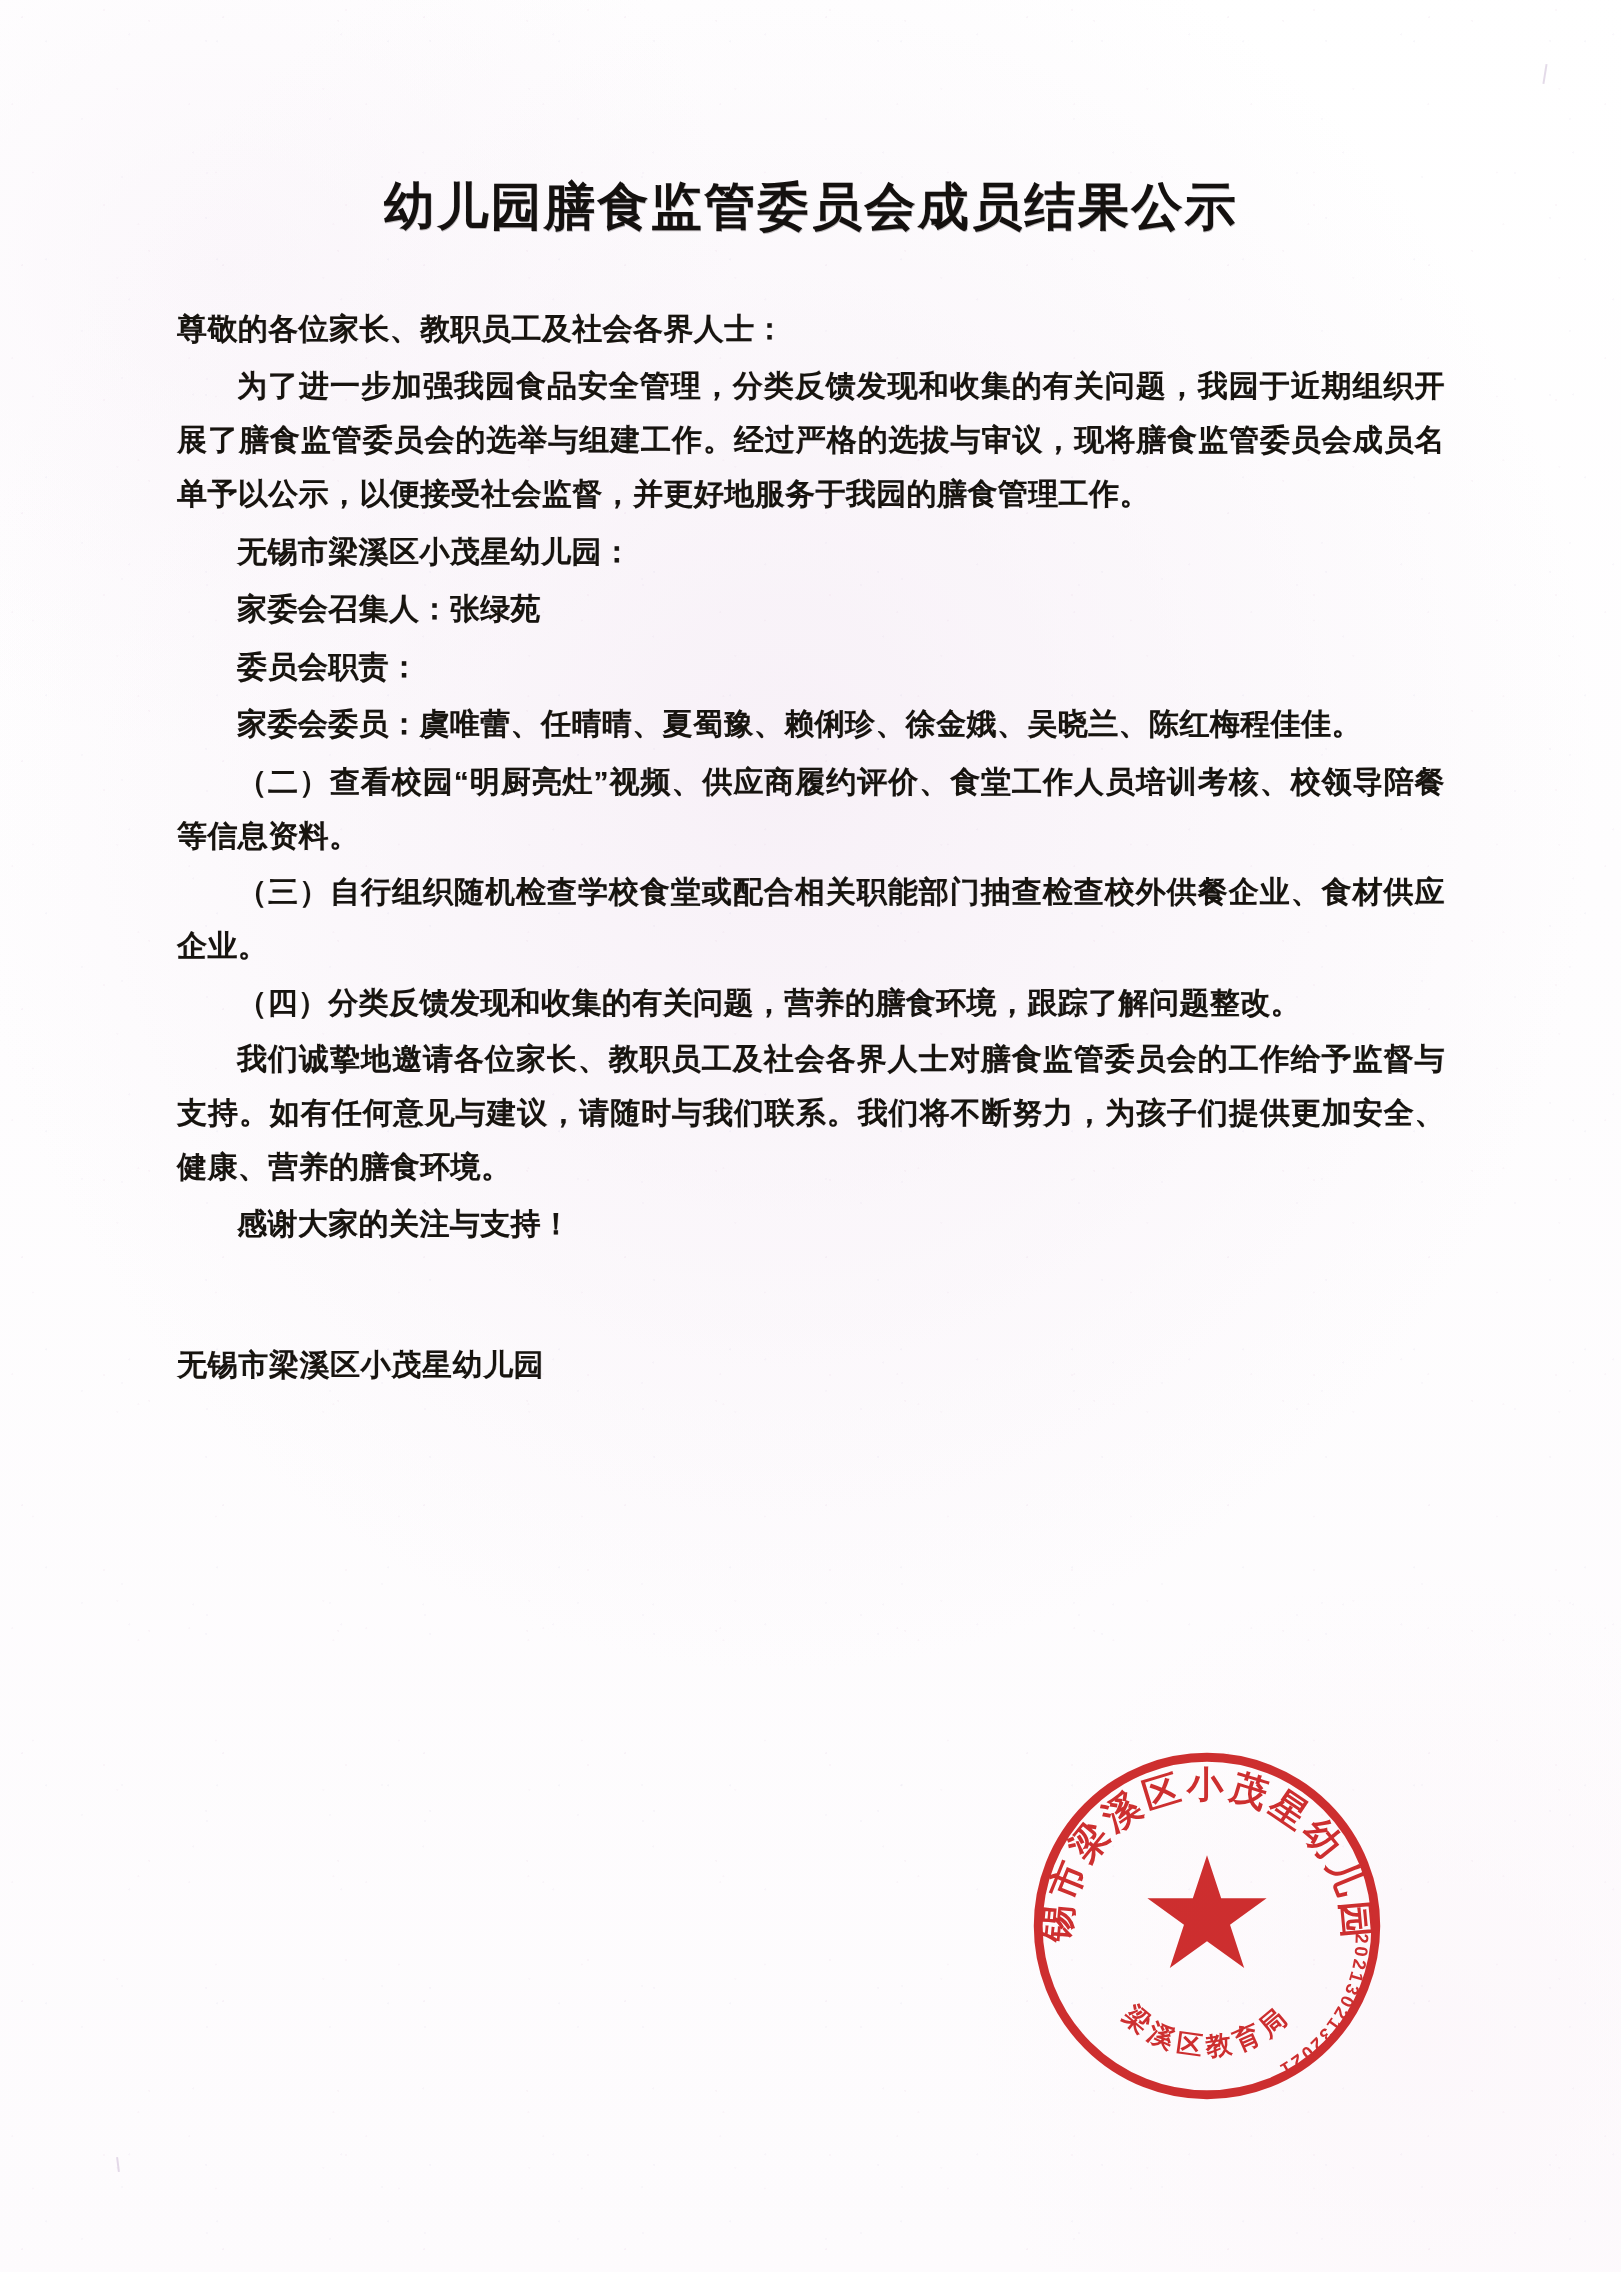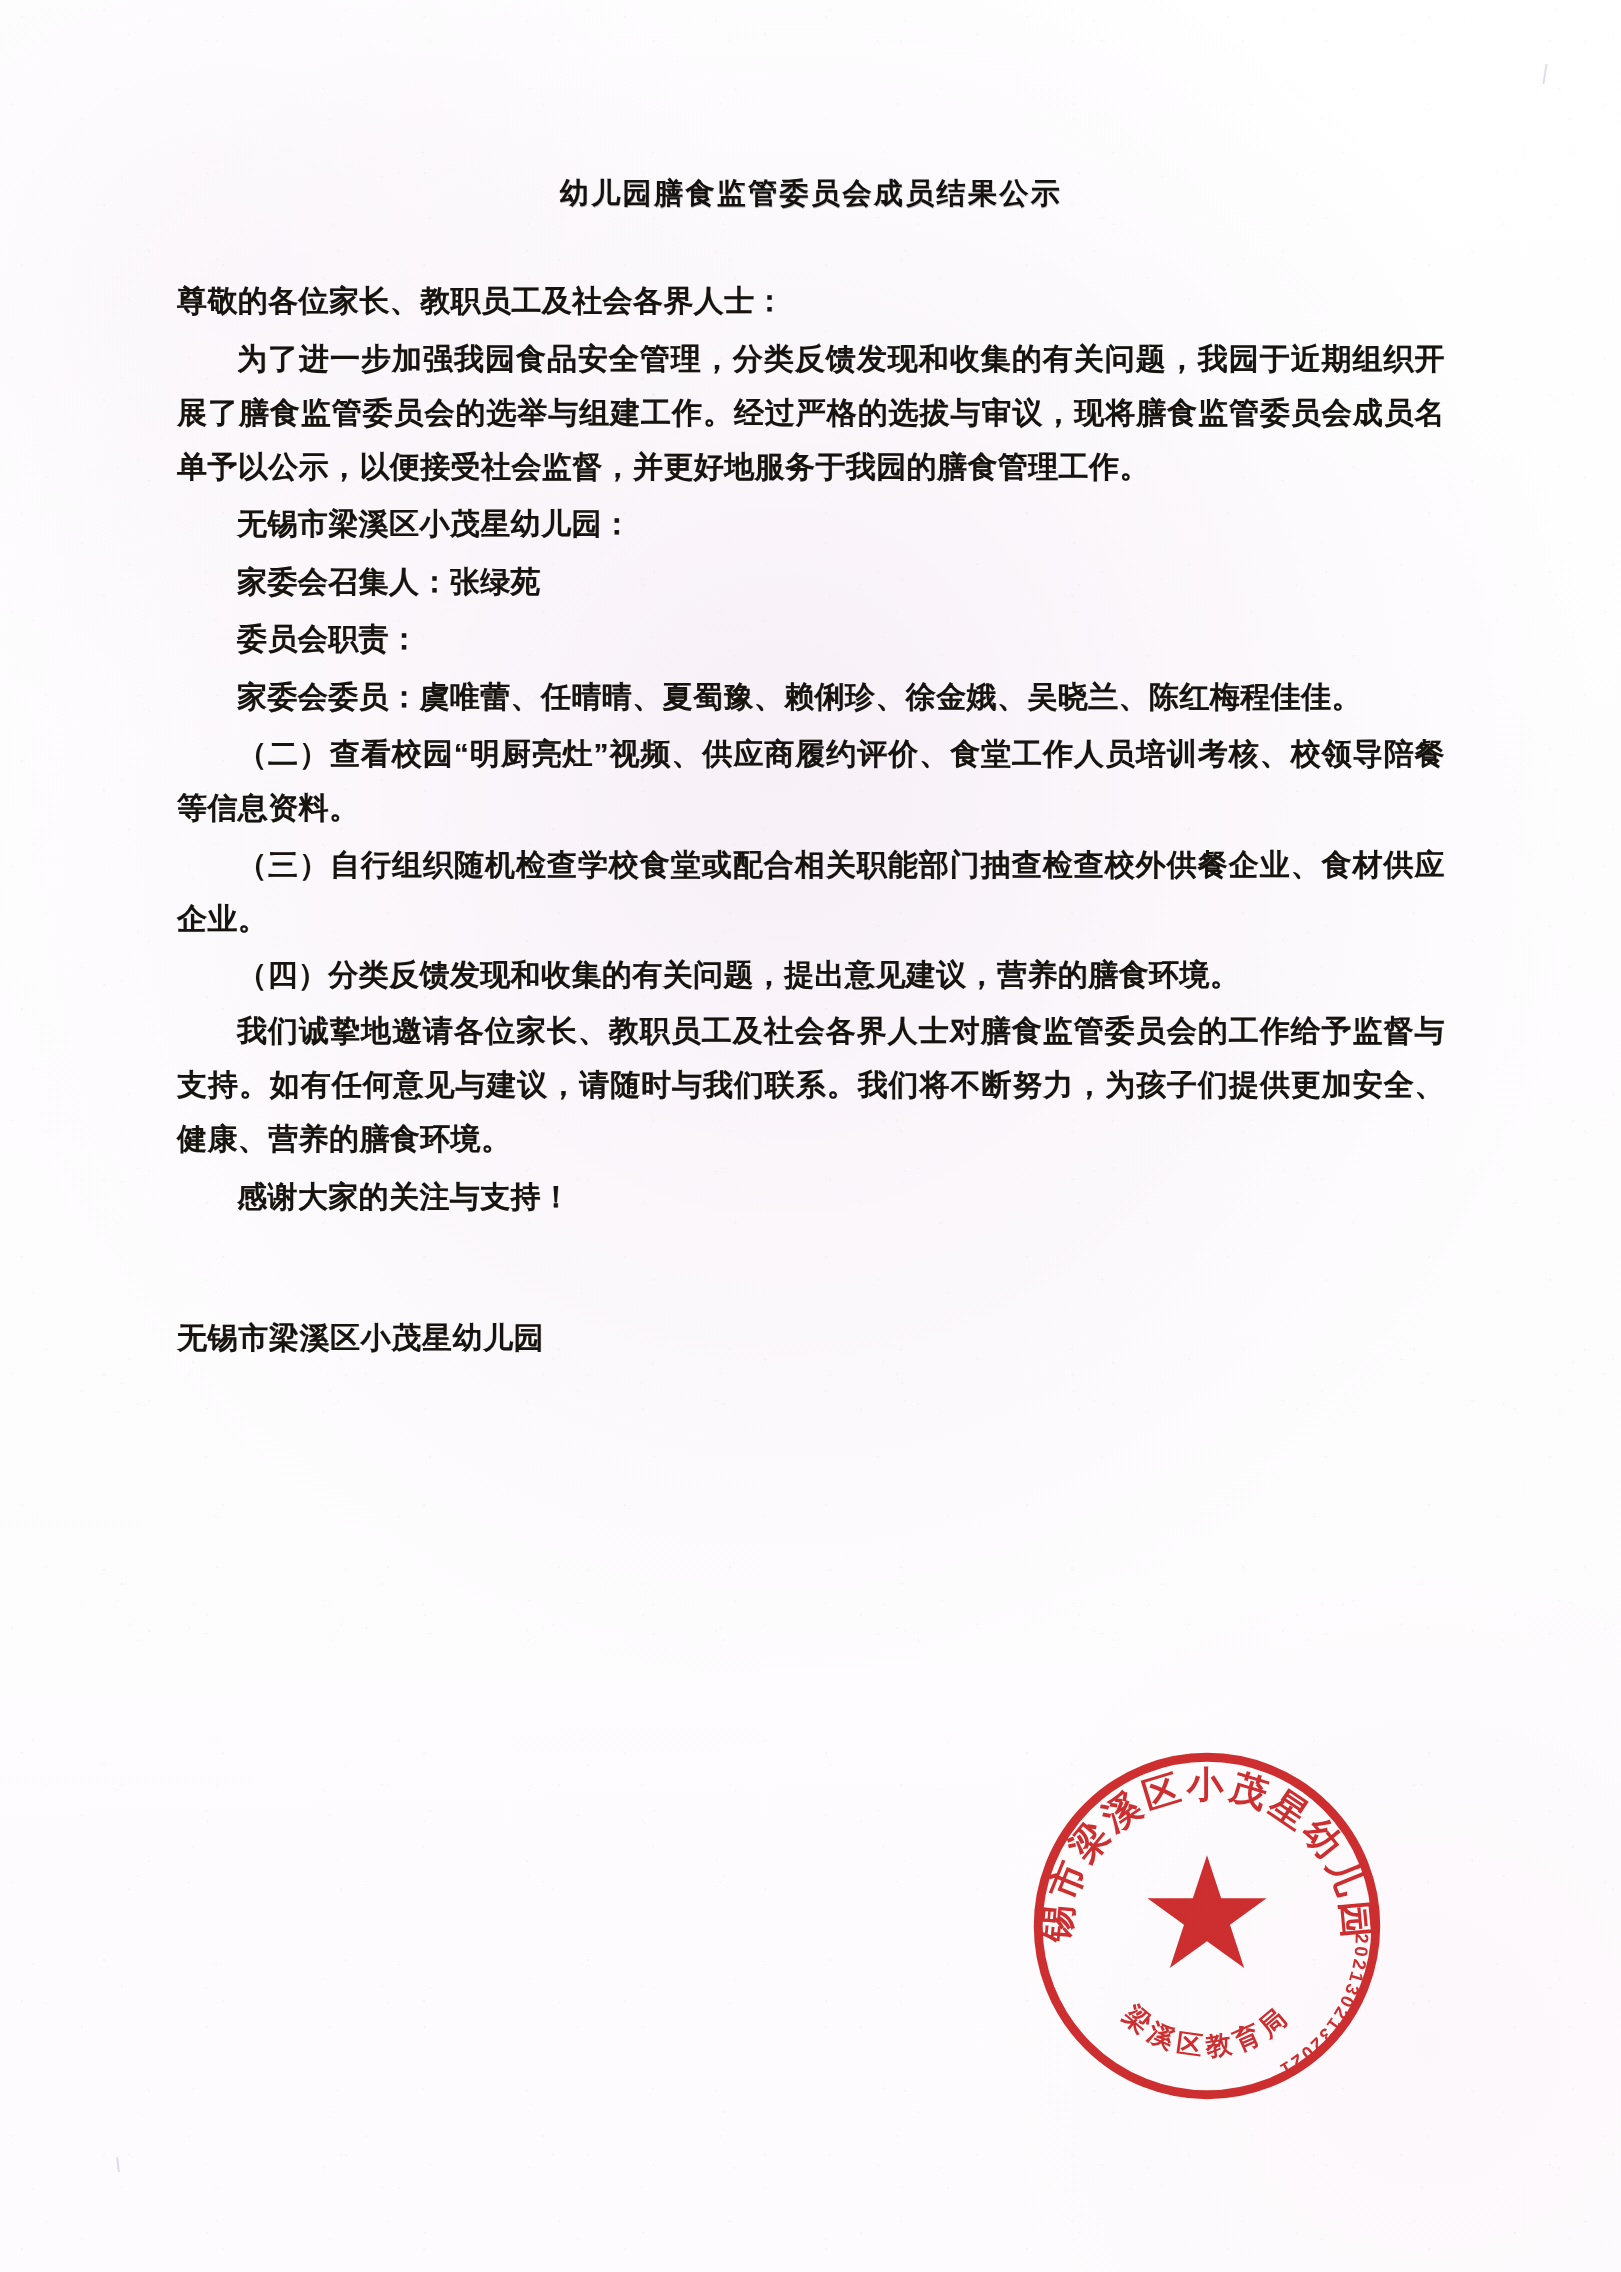--- a/index.html
+++ b/index.html
@@ -63,21 +63,21 @@
   .content {
     position: relative;
     z-index: 3;
     padding: 0 177px;
   }
 
   .doc-title {
     margin: 0;
     padding-top: 175px;
     text-align: center;
-    font-size: 29px;
+    font-size: 51px;
     font-weight: 700;
     letter-spacing: 2.4px;
     color: #14110f;
     line-height: 1.25;
     text-shadow: 0.5px 0.5px 0 rgba(40,34,38,0.30), -0.2px 0.2px 0 rgba(60,50,60,0.14);
   }
 
   .body-block {
     margin-top: 63px;
   }
@@ -169,21 +169,21 @@
 
       <p class="para indent">家委会召集人：张绿苑</p>
 
       <p class="para indent">委员会职责：</p>
 
       <p class="para indent">家委会委员：虞唯蕾、任晴晴、夏蜀豫、赖俐珍、徐金娥、吴晓兰、陈红梅程佳佳。</p>
 
       <div class="list-block">
         <p class="para indent">（二）查看校园“明厨亮灶”视频、供应商履约评价、食堂工作人员培训考核、校领导陪餐等信息资料。</p>
         <p class="para indent">（三）自行组织随机检查学校食堂或配合相关职能部门抽查检查校外供餐企业、食材供应企业。</p>
-        <p class="para indent">（四）分类反馈发现和收集的有关问题，提出意见建议，营养的膳食环境。</p>
+        <p class="para indent">（四）分类反馈发现和收集的有关问题，营养的膳食环境，跟踪了解问题整改。</p>
       </div>
 
       <p class="para indent">我们诚挚地邀请各位家长、教职员工及社会各界人士对膳食监管委员会的工作给予监督与支持。如有任何意见与建议，请随时与我们联系。我们将不断努力，为孩子们提供更加安全、健康、营养的膳食环境。</p>
 
       <p class="para indent">感谢大家的关注与支持！</p>
 
     </div>
 
     <div class="sign-block">
       <div class="sign-line">无锡市梁溪区小茂星幼儿园</div>

